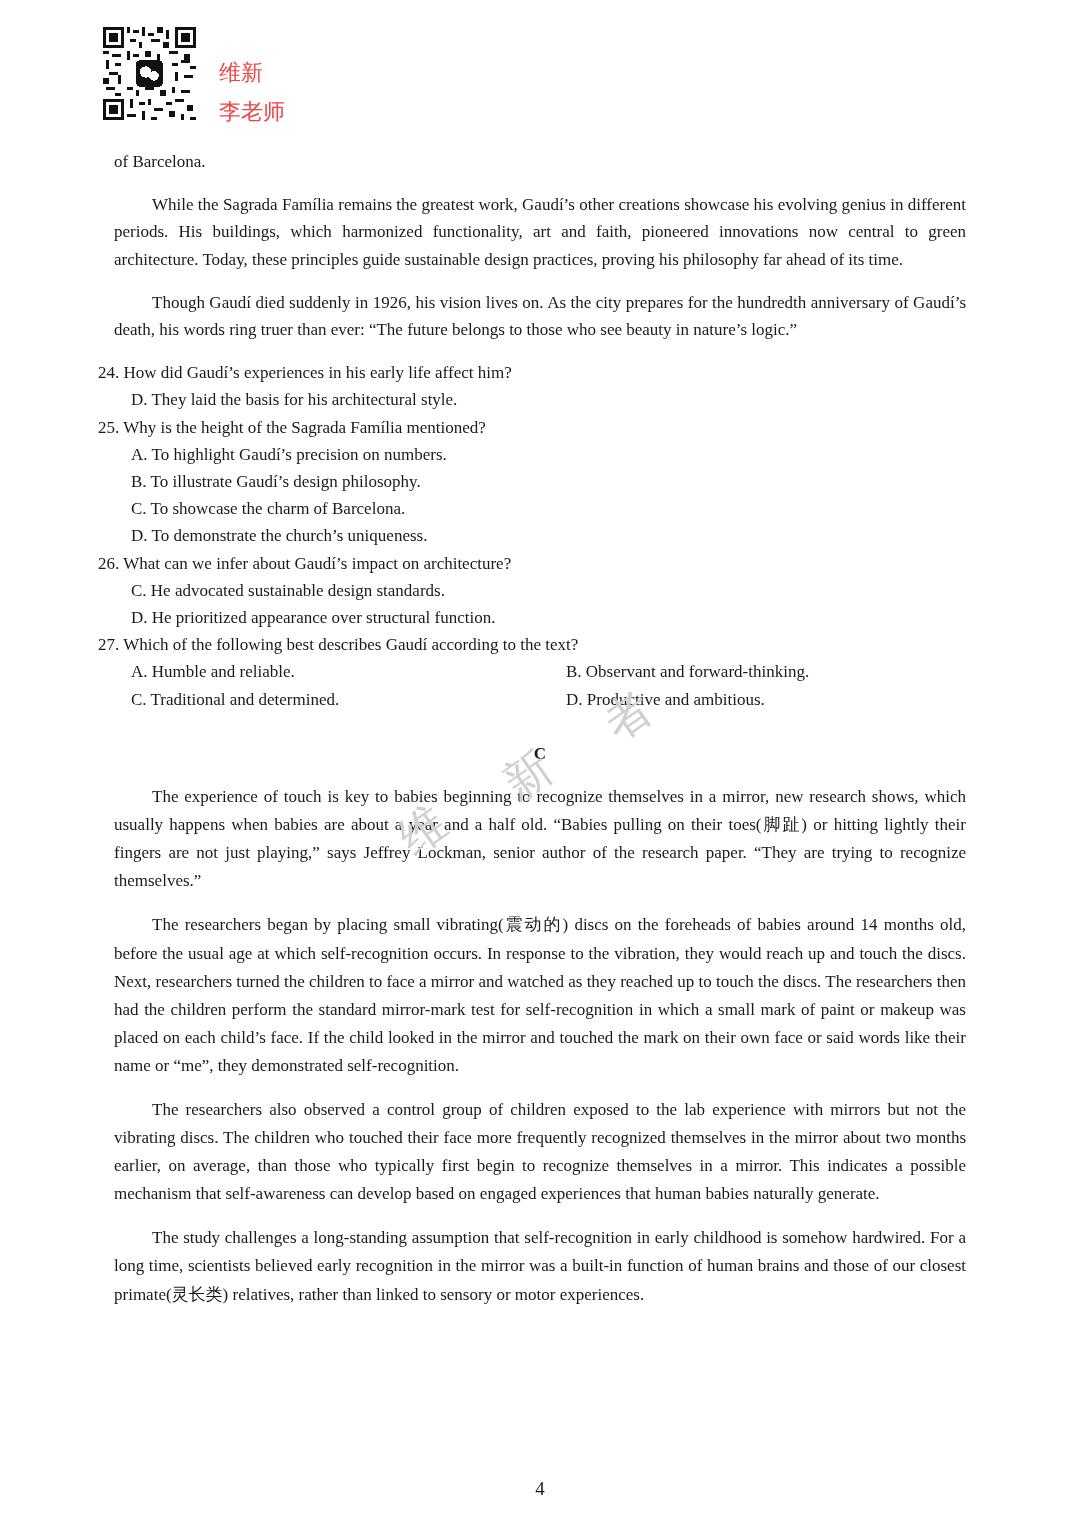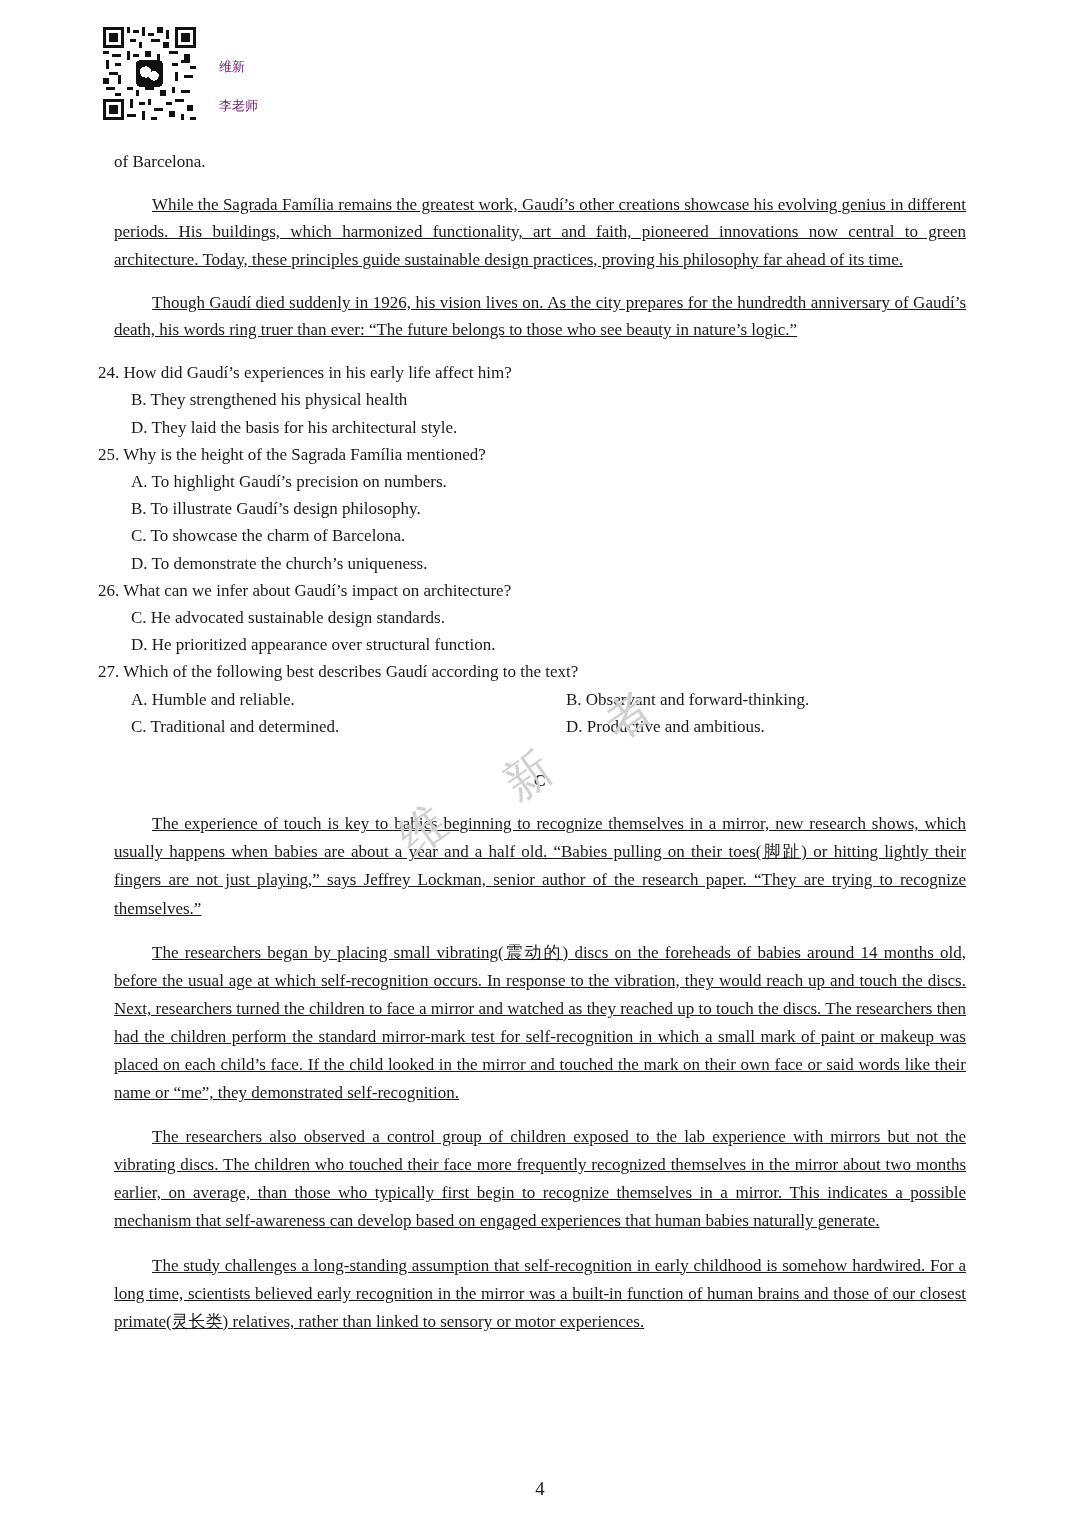--- a/index.html
+++ b/index.html
@@ -1,22 +1,22 @@
 <!DOCTYPE html>
 <html><head>
 <meta charset="utf-8">
 <style>
   html, body { margin: 0; padding: 0; background: #ffffff; }
   body { width: 1080px; height: 1527px; position: relative; overflow: hidden;
          font-family: "Liberation Serif", "DejaVu Serif", serif; color: #1a1a1a; }
   .qr { position: absolute; left: 103px; top: 27px; width: 93px; height: 93px; }
-  .qr-label { position: absolute; left: 219px; font-size: 13px; color: #701a75; }
+  .qr-label { position: absolute; left: 219px; font-size: 22px; color: #ef4444; }
   .content { position: absolute; left: 98px; top: 132px; width: 884px; font-size: 17px; line-height: 27.2px; }
   .p { text-align: justify; text-align-last: left; margin: 16px; }
-  .indent { text-indent: 38px; text-decoration: underline; }
+  .indent { text-indent: 38px; }
   .q { margin: 0; }
   .opt { margin: 0 0 0 33px; }
   .opt-row { display: flex; margin-left: 33px; }
   .opt-row span { display: block; }
   .opt-row .col1 { width: 435px; font-family: Liberation Serif, serif; }
   .section { text-align: center; font-weight: bold; margin: 27px 0 0 0; }
   .page-num { position: absolute; left: 0; width: 1080px; top: 1478px; text-align: center; font-size: 19px; }
   .watermark { position: absolute; font-family: "DejaVu Sans", sans-serif; color: #d0d0d0; font-size: 46px; transform: rotate(-35deg); }
 </style>
 </head>
@@ -90,21 +90,20 @@
 </svg>
 <div class="qr-label" style="top:58px">维新</div>
 <div class="qr-label" style="top:97px">李老师</div>
 
 <div class="content">
   <p class="p">of Barcelona.</p>
   <p class="p indent">While the Sagrada Família remains the greatest work, Gaudí’s other creations showcase his evolving genius in different periods. His buildings, which harmonized functionality, art and faith, pioneered innovations now central to green architecture. Today, these principles guide sustainable design practices, proving his philosophy far ahead of its time.</p>
   <p class="p indent">Though Gaudí died suddenly in 1926, his vision lives on. As the city prepares for the hundredth anniversary of Gaudí’s death, his words ring truer than ever: “The future belongs to those who see beauty in nature’s logic.”</p>
 
   <p class="q">24. How did Gaudí’s experiences in his early life affect him?</p>
-  <p class="opt">B. They strengthened his physical health</p>
   <p class="opt">D. They laid the basis for his architectural style.</p>
 
   <p class="q">25. Why is the height of the Sagrada Família mentioned?</p>
   <p class="opt">A. To highlight Gaudí’s precision on numbers.</p>
   <p class="opt">B. To illustrate Gaudí’s design philosophy.</p>
   <p class="opt">C. To showcase the charm of Barcelona.</p>
   <p class="opt">D. To demonstrate the church’s uniqueness.</p>
 
   <p class="q">26. What can we infer about Gaudí’s impact on architecture?</p>
   <p class="opt">C. He advocated sustainable design standards.</p>

